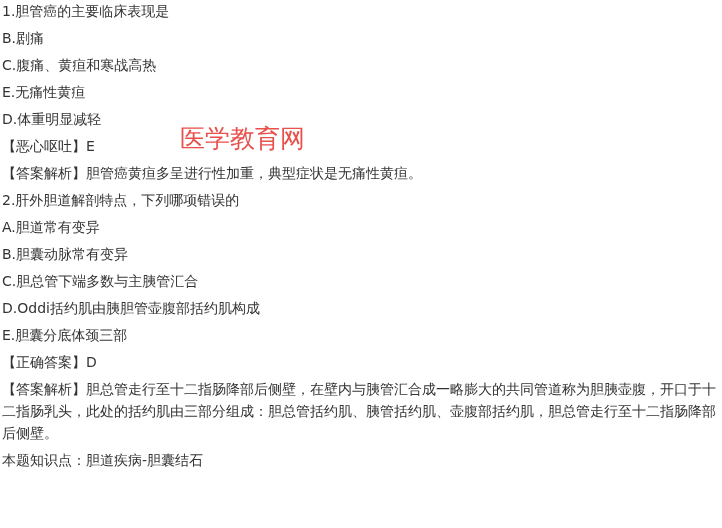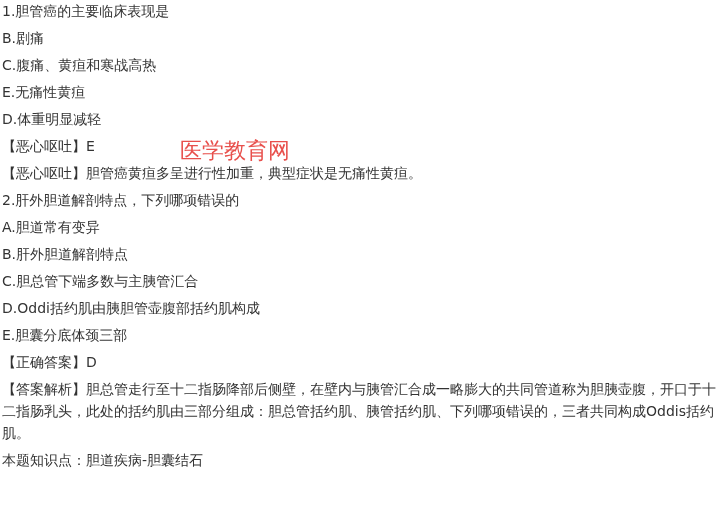--- a/index.html
+++ b/index.html
@@ -21,49 +21,48 @@
   }
   .page p {
     margin: 0 0 5px 0;
     line-height: 22px;
     white-space: normal;
   }
   .watermark {
     position: absolute;
     left: 180px;
     top: 128px;
-    font-size: 22px;
+    font-size: 25px;
     line-height: 22px;
     color: #e8504c;
     pointer-events: none;
-    margin-top: 12px;
   }
 </style>
 </head>
 <body>
 
 <div class="page">
 
   <div>
     <p>1.胆管癌的主要临床表现是</p>
     <p>B.剧痛</p>
     <p>C.腹痛、黄疸和寒战高热</p>
     <p>E.无痛性黄疸</p>
     <p>D.体重明显减轻</p>
     <p>【恶心呕吐】E</p>
-    <p>【恶心呕吐】胆管癌黄疸多呈进行性加重，典型症状是无痛性黄疸。</p>
+    <p>【答案解析】胆管癌黄疸多呈进行性加重，典型症状是无痛性黄疸。</p>
   </div>
 
   <div>
     <p>2.肝外胆道解剖特点，下列哪项错误的</p>
     <p>A.胆道常有变异</p>
-    <p>B.肝外胆道解剖特点</p>
+    <p>B.胆囊动脉常有变异</p>
     <p>C.胆总管下端多数与主胰管汇合</p>
     <p>D.Oddi括约肌由胰胆管壶腹部括约肌构成</p>
     <p>E.胆囊分底体颈三部</p>
     <p>【正确答案】D</p>
-    <p>【答案解析】胆总管走行至十二指肠降部后侧壁，在壁内与胰管汇合成一略膨大的共同管道称为胆胰壶腹，开口于十二指肠乳头，此处的括约肌由三部分组成：胆总管括约肌、胰管括约肌、下列哪项错误的，三者共同构成Oddis括约肌。</p>
+    <p>【答案解析】胆总管走行至十二指肠降部后侧壁，在壁内与胰管汇合成一略膨大的共同管道称为胆胰壶腹，开口于十二指肠乳头，此处的括约肌由三部分组成：胆总管括约肌、胰管括约肌、壶腹部括约肌，胆总管走行至十二指肠降部后侧壁。</p>
     <p>本题知识点：胆道疾病-胆囊结石</p>
   </div>
 
   <div class="watermark">医学教育网</div>
 
 </div>
 
 </body></html>

